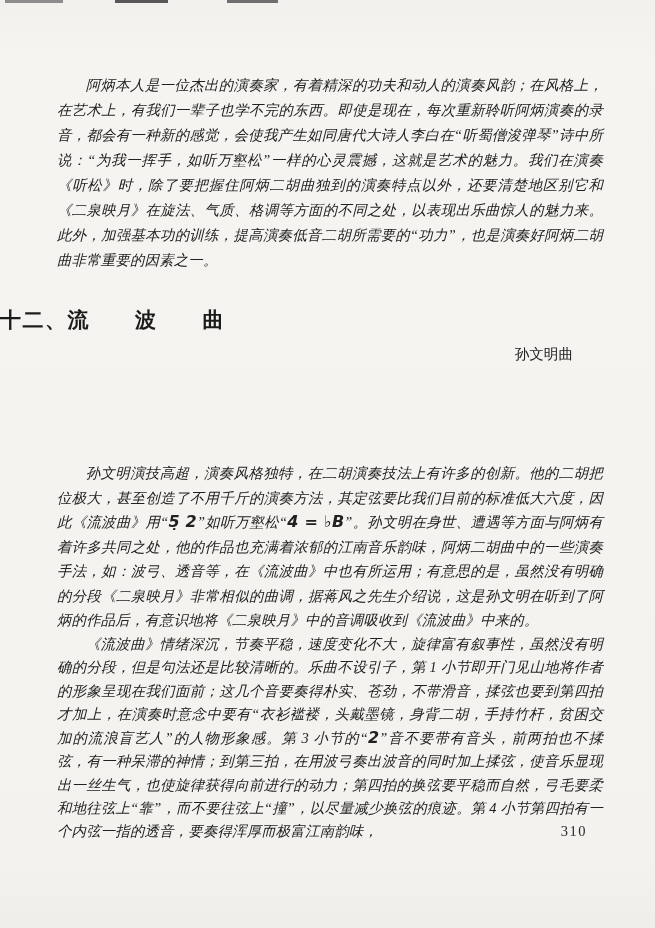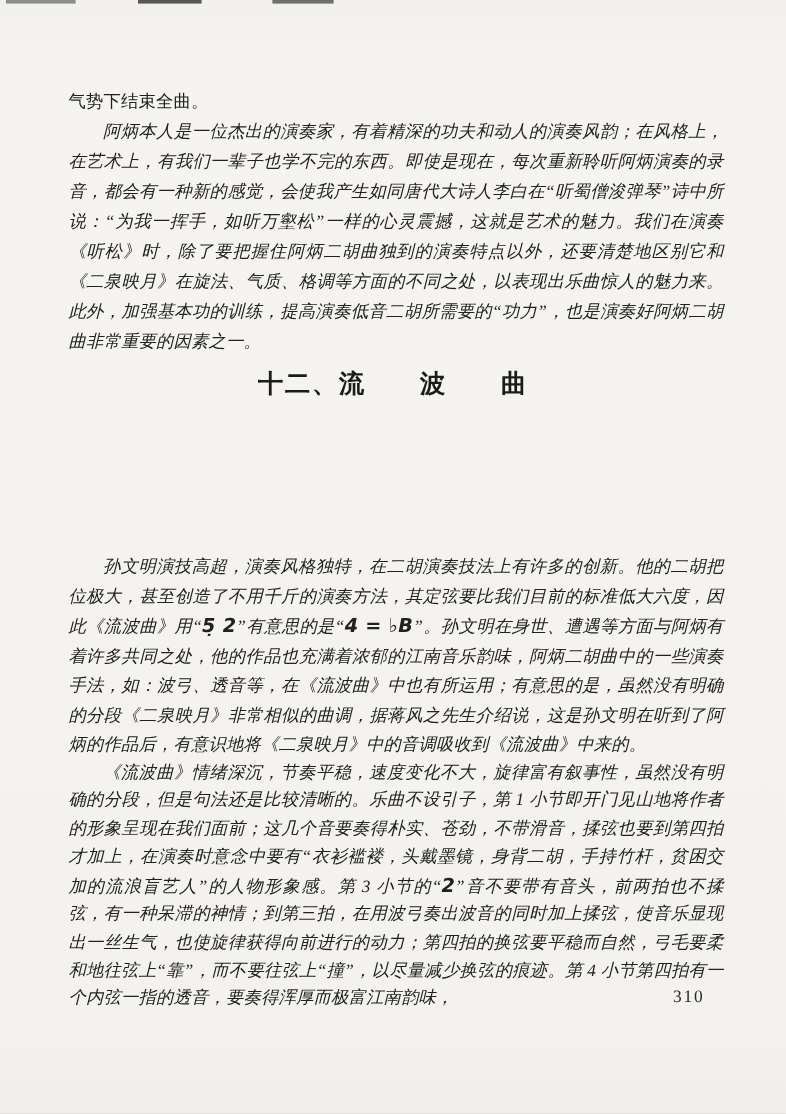--- a/index.html
+++ b/index.html
@@ -29,21 +29,21 @@
   .tblock p{margin:0;}
   .indent{text-indent:2em;font-style:italic;}
 
   .blockA{top:73px;line-height:25px;}
   .blockB{top:371px;line-height:23px;}
   .blockC{top:461px;line-height:24.5px;}
   .blockD{top:633px;line-height:23.3px;}
 
   .title{
     position:absolute;top:292px;left:0;width:655px;
-    text-align:center;
+    text-align:left;
     font-size:21px;font-weight:700;
     letter-spacing:1.5px;
     color:#1b1b1b;
   }
   .composer{
     position:absolute;top:345px;left:57px;width:546px;
     box-sizing:border-box;padding-right:30px;
     text-align:right;
     font-size:14.6px;
   }
@@ -68,30 +68,30 @@
 </head>
 <body>
 
 <div class="page">
 
   <div class="artifact b1"></div>
   <div class="artifact b2"></div>
   <div class="artifact b3"></div>
 
   <div class="tblock blockA">
-    <p>气势下结束全曲。</p>
     <p class="indent">阿炳本人是一位杰出的演奏家，有着精深的功夫和动人的演奏风韵；在风格上，在艺术上，有我们一辈子也学不完的东西。即使是现在，每次重新聆听阿炳演奏的录音，都会有一种新的感觉，会使我产生如同唐代大诗人李白在“听蜀僧浚弹琴”诗中所说：“为我一挥手，如听万壑松”一样的心灵震撼，这就是艺术的魅力。我们在演奏《听松》时，除了要把握住阿炳二胡曲独到的演奏特点以外，还要清楚地区别它和《二泉映月》在旋法、气质、格调等方面的不同之处，以表现出乐曲惊人的魅力来。此外，加强基本功的训练，提高演奏低音二胡所需要的“功力”，也是演奏好阿炳二胡曲非常重要的因素之一。</p>
   </div>
 
   <h1 class="title">十二、流　　波　　曲</h1>
 
+  <div class="composer">孙文明曲</div>
 
 
   <div class="tblock blockC">
-    <p class="indent"><span>孙文明演技高超，演奏风格独特，在二胡演奏技法上有许多的创新。他的二胡把位极大，甚至创造了不用千斤的演奏方法，其定弦要比我们目前的标准低大六度，因此《流波曲》用“</span><span class="notation">5̣ 2</span><span>”有意思的是“</span><span class="notation">4 = ♭B</span><span>”。孙文明在身世、遭遇等方面与阿炳有着许多共同之处，他的作品也充满着浓郁的江南音乐韵味，阿炳二胡曲中的一些演奏手法，如：波弓、透音等，在《流波曲》中也有所运用；有意思的是，虽然没有明确的分段《二泉映月》非常相似的曲调，据蒋风之先生介绍说，这是孙文明在听到了阿炳的作品后，有意识地将《二泉映月》中的音调吸收到《流波曲》中来的。</span></p>
+    <p class="indent"><span>孙文明演技高超，演奏风格独特，在二胡演奏技法上有许多的创新。他的二胡把位极大，甚至创造了不用千斤的演奏方法，其定弦要比我们目前的标准低大六度，因此《流波曲》用“</span><span class="notation">5̣ 2</span><span>”如听万壑松“</span><span class="notation">4 = ♭B</span><span>”。孙文明在身世、遭遇等方面与阿炳有着许多共同之处，他的作品也充满着浓郁的江南音乐韵味，阿炳二胡曲中的一些演奏手法，如：波弓、透音等，在《流波曲》中也有所运用；有意思的是，虽然没有明确的分段《二泉映月》非常相似的曲调，据蒋风之先生介绍说，这是孙文明在听到了阿炳的作品后，有意识地将《二泉映月》中的音调吸收到《流波曲》中来的。</span></p>
   </div>
 
   <div class="tblock blockD">
     <p class="indent"><span>《流波曲》情绪深沉，节奏平稳，速度变化不大，旋律富有叙事性，虽然没有明确的分段，但是句法还是比较清晰的。乐曲不设引子，第 1 小节即开门见山地将作者的形象呈现在我们面前；这几个音要奏得朴实、苍劲，不带滑音，揉弦也要到第四拍才加上，在演奏时意念中要有“衣衫褴褛，头戴墨镜，身背二胡，手持竹杆，贫困交加的流浪盲艺人”的人物形象感。第 3 小节的“</span><span class="notation">2</span><span>”音不要带有音头，前两拍也不揉弦，有一种呆滞的神情；到第三拍，在用波弓奏出波音的同时加上揉弦，使音乐显现出一丝生气，也使旋律获得向前进行的动力；第四拍的换弦要平稳而自然，弓毛要柔和地往弦上“靠”，而不要往弦上“撞”，以尽量减少换弦的痕迹。第 4 小节第四拍有一个内弦一指的透音，要奏得浑厚而极富江南韵味，</span></p>
   </div>
 
   <div class="pagenum">310</div>
 
 
 </div>

